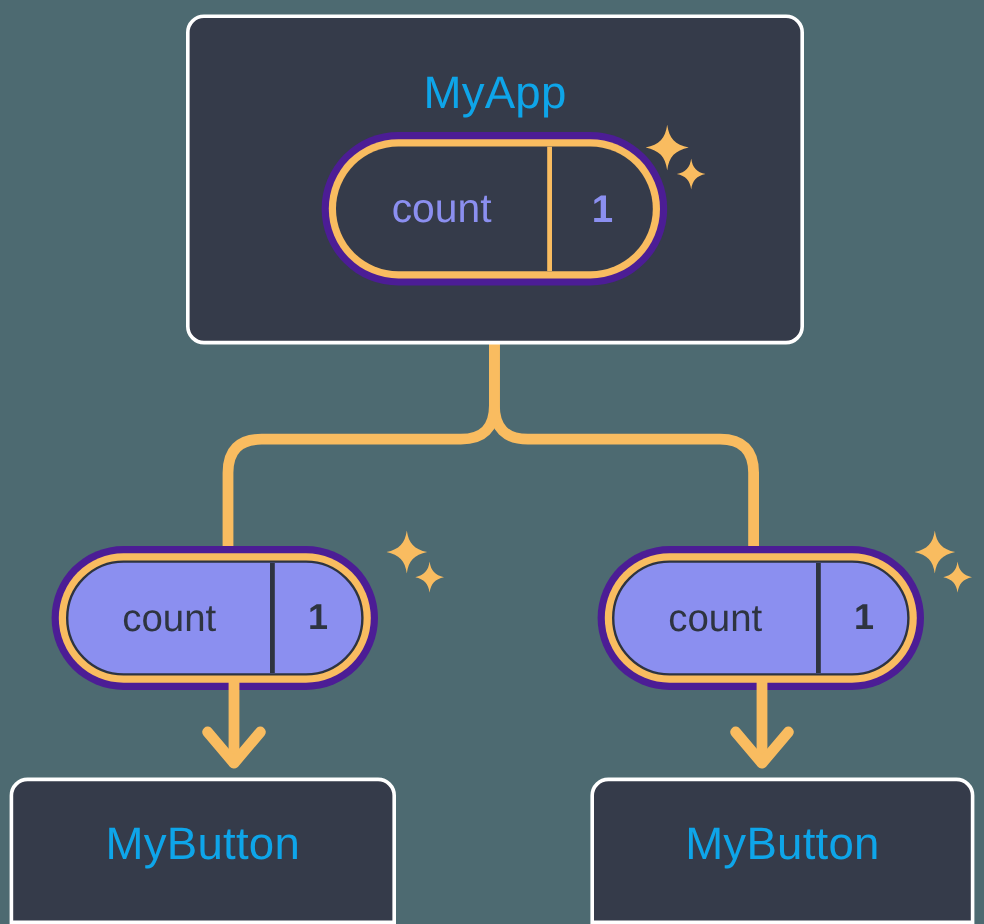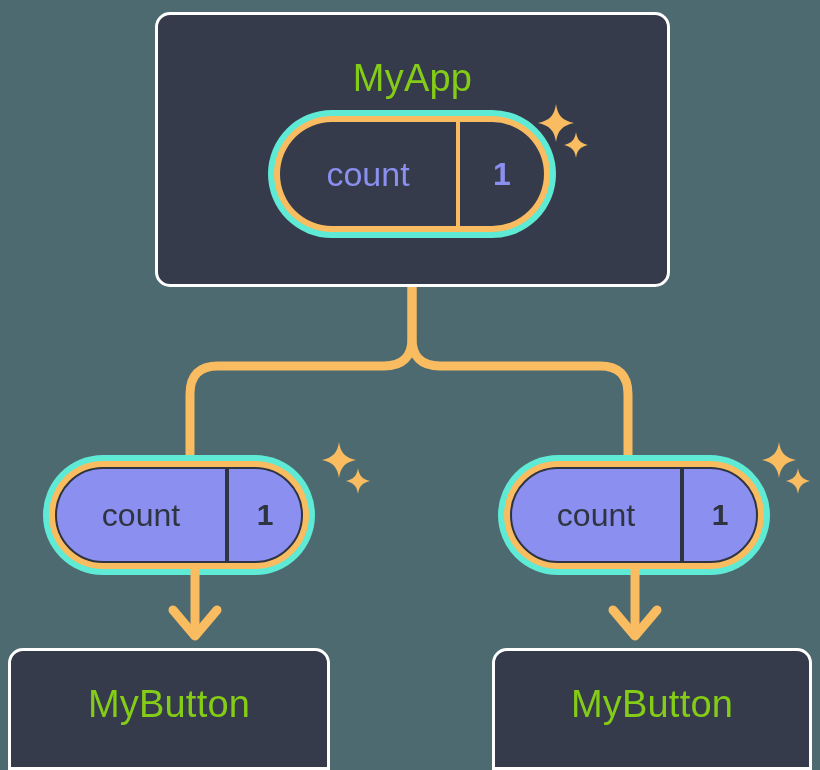--- a/index.html
+++ b/index.html
@@ -17,41 +17,41 @@
     position:absolute;
     background:#353B4A;
     border:3px solid #FFFFFF;
     border-radius:15px;
     box-sizing:border-box;
   }
   .card-title{
     position:absolute;
     left:0;right:0;
     text-align:center;
-    color:#84cc16;
+    color:#0ea5e9;
     font-weight:400;
     letter-spacing:0.2px;
     white-space:nowrap;
   }
 
   #app-card{ left:155px; top:12px; width:515px; height:275px; }
   #app-card .card-title{ top:42px; font-size:38px; }
 
   #btn-card-left{ left:8px; top:648px; width:322px; height:122px; border-bottom-left-radius:0;border-bottom-right-radius:0; }
   #btn-card-left .card-title{ top:32px; font-size:38px; }
 
   #btn-card-right{ left:492px; top:648px; width:320px; height:122px; border-bottom-left-radius:0;border-bottom-right-radius:0; }
   #btn-card-right .card-title{ top:32px; font-size:38px; }
 
   
   .pill{
     position:absolute;
     box-sizing:border-box;
     border-radius:999px;
-    background:#5eead4;            
+    background:#4c1d95;            
     padding:6px;
     display:flex;
   }
   .pill-inner{
     flex:1;
     border-radius:999px;
     background:#F9BC60;            
     padding:6px;
     display:flex;
     box-sizing:border-box;

